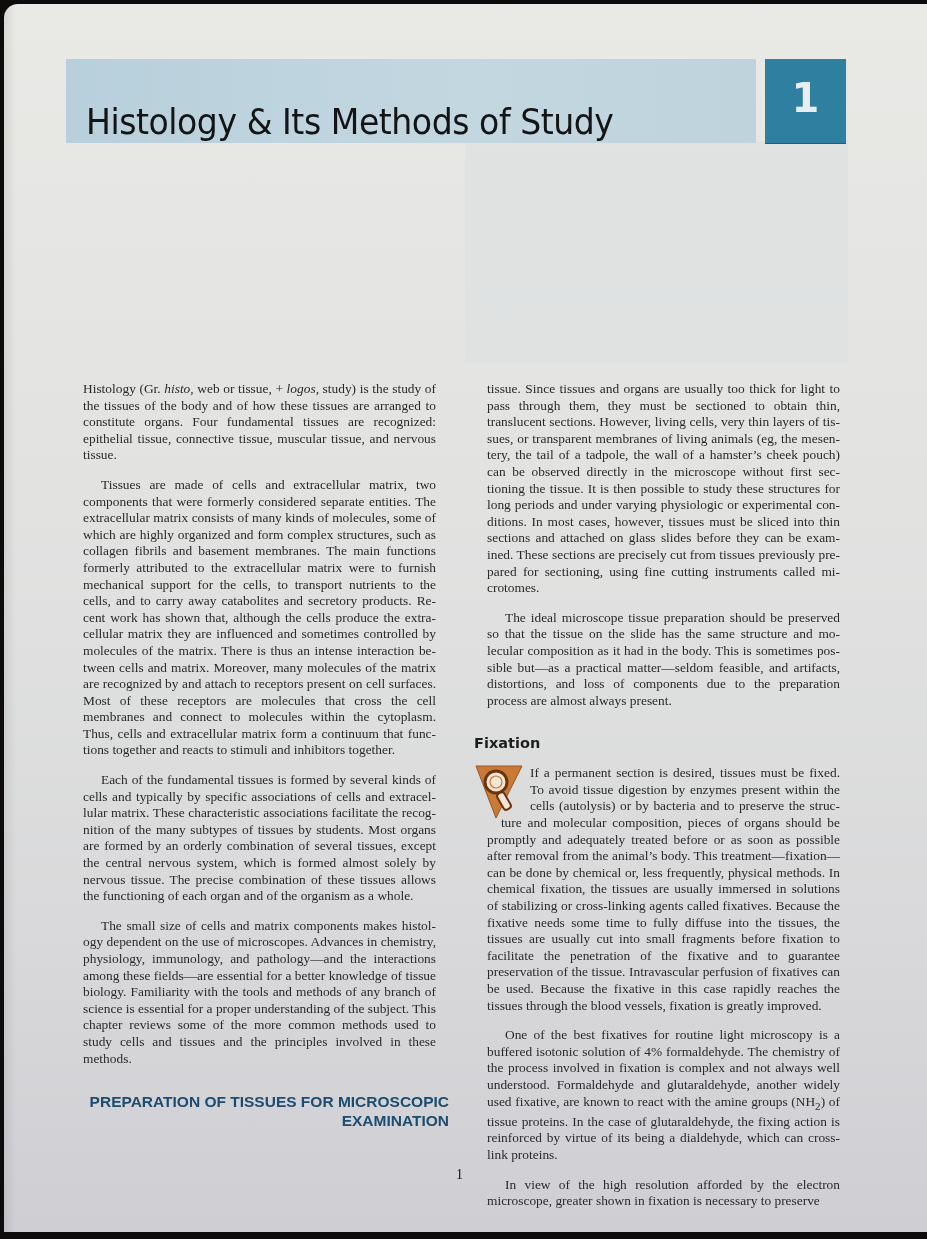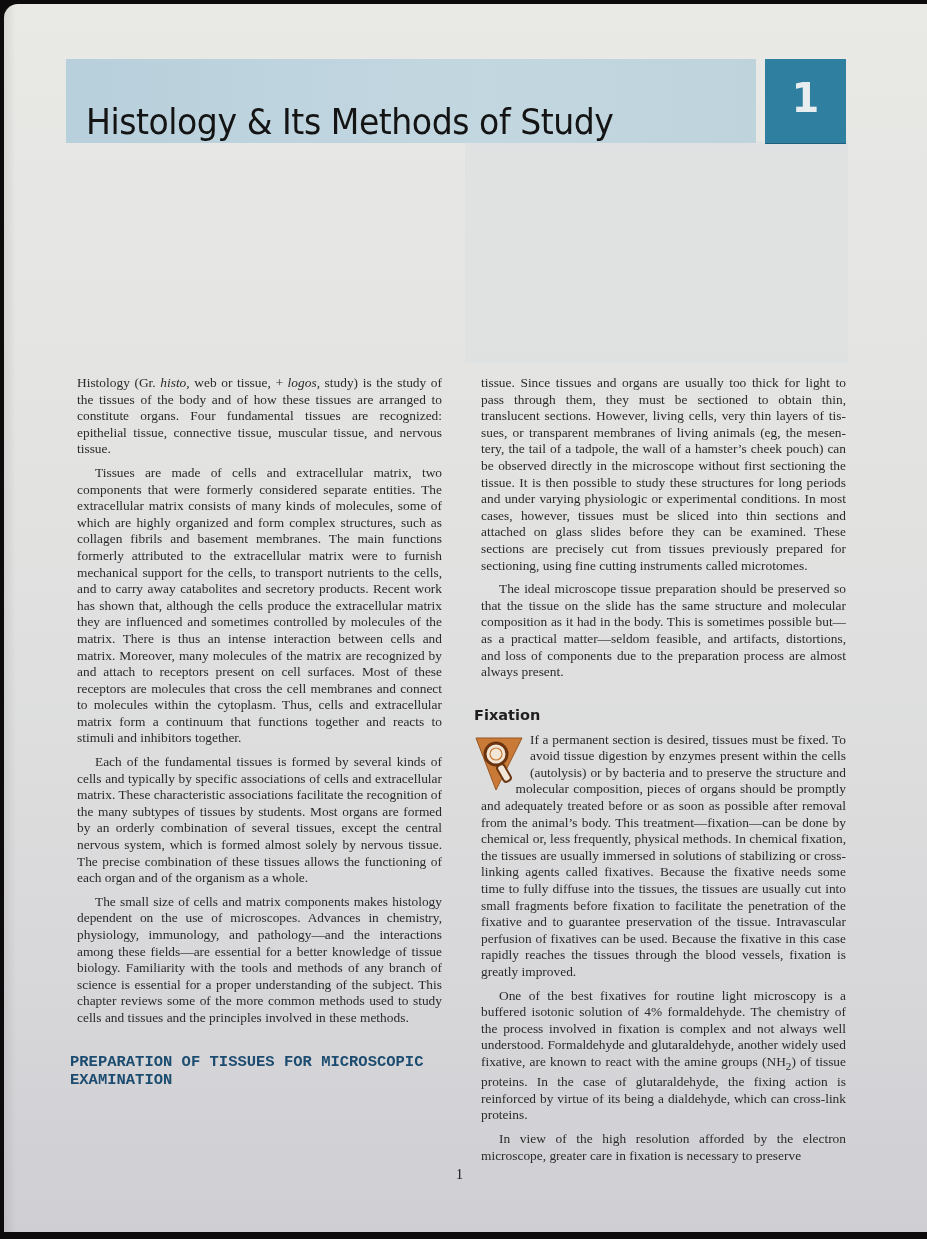--- a/index.html
+++ b/index.html
@@ -46,26 +46,26 @@
       font-family: "DejaVu Sans", "Liberation Sans", sans-serif;
       font-weight: bold; font-size: 40px; color: #e8eef0;
     }
     .col {
       position: absolute; top: 364px; width: 379px;
       font-size: 13.4px; line-height: 16.6px; color: #2a2a2a;
       text-align: justify; hyphens: manual;
     }
     .col.left { left: 66px; }
     .col.right { left: 470px; }
-    .col p { margin: 7px; text-indent: 0; }
+    .col p { margin: 13px; text-indent: 0; }
     .col p.indent { text-indent: 18px; }
     .section-head {
-      font-family: Liberation Mono, monospace;
+      font-family: Liberation Sans, sans-serif;
       font-weight: bold; color: #1c4c6f; font-size: 15.5px; line-height: 18.5px;
-      margin: 26px 0 12px 0; text-align: left;
+      margin: 26px 0 12px 0; text-align: right;
     }
     .sub-head {
       font-family: "DejaVu Sans", "Liberation Sans", sans-serif;
       font-weight: bold; color: #1e1e1e; font-size: 14.5px; line-height: 17px;
       margin: 26px 0 8px 0; text-align: left;
     }
     .icon-wrap {
       float: left; width: 52px; height: 64px; margin: 0 4px 0 0;
       shape-outside: polygon(0 0, 100% 0, 100% 70%, 0 100%);
     }
@@ -106,17 +106,17 @@
       <svg width="50" height="62" viewBox="0 0 50 62">
         <polygon points="2,6 48,6 22,58" fill="#c87a36"></polygon>
         <polygon points="2,6 48,6 22,58" fill="none" stroke="#9a5520" stroke-width="1"></polygon>
         <circle cx="22" cy="22" r="11" fill="#f2e6d6" stroke="#6b3410" stroke-width="3"></circle>
         <circle cx="22" cy="22" r="6" fill="none" stroke="#c87a36" stroke-width="1.2"></circle>
         <rect x="26" y="32" width="8" height="18" rx="3" transform="rotate(-30 30 41)" fill="#f2e6d6" stroke="#6b3410" stroke-width="2"></rect>
       </svg>
     </div>
     <p><span>If a permanent section is desired, tissues must be fixed. To avoid tissue digestion by enzymes present within the cells (autolysis) or by bacteria and to preserve the struc­ture and molecular composition, pieces of organs should be promptly and adequately treated before or as soon as possible after removal from the animal’s body. This treatment—</span><b>fixation</b><span>—can be done by chemical or, less frequently, physical methods. In chemical fixation, the tissues are usually immersed in solutions of stabilizing or cross-linking agents called </span><b>fixatives.</b><span> Because the fixative needs some time to fully diffuse into the tis­sues, the tissues are usually cut into small fragments before fix­ation to facilitate the penetration of the fixative and to guaran­tee preservation of the tissue. Intravascular perfusion of fixatives can be used. Because the fixative in this case rapidly reaches the tissues through the blood vessels, fixation is greatly improved.</span></p>
     <p class="indent"><span>One of the best fixatives for routine light microscopy is a buffered isotonic solution of 4% formaldehyde. The chemistry of the process involved in fixation is complex and not always well understood. Formaldehyde and glutaraldehyde, another widely used fixative, are known to react with the amine groups (NH</span><sub>2</sub><span>) of tissue proteins. In the case of glutaraldehyde, the fix­ing action is reinforced by virtue of its being a dialdehyde, which can cross-link proteins.</span></p>
-    <p class="indent">In view of the high resolution afforded by the electron microscope, greater care in fixation is necessary to preserve</p>
+    <p class="indent">In view of the high resolution afforded by the electron microscope, greater shown in fixation is necessary to preserve</p>
   </div>
 
   <div class="page-number">1</div>
 </div>
 
 </body></html>

